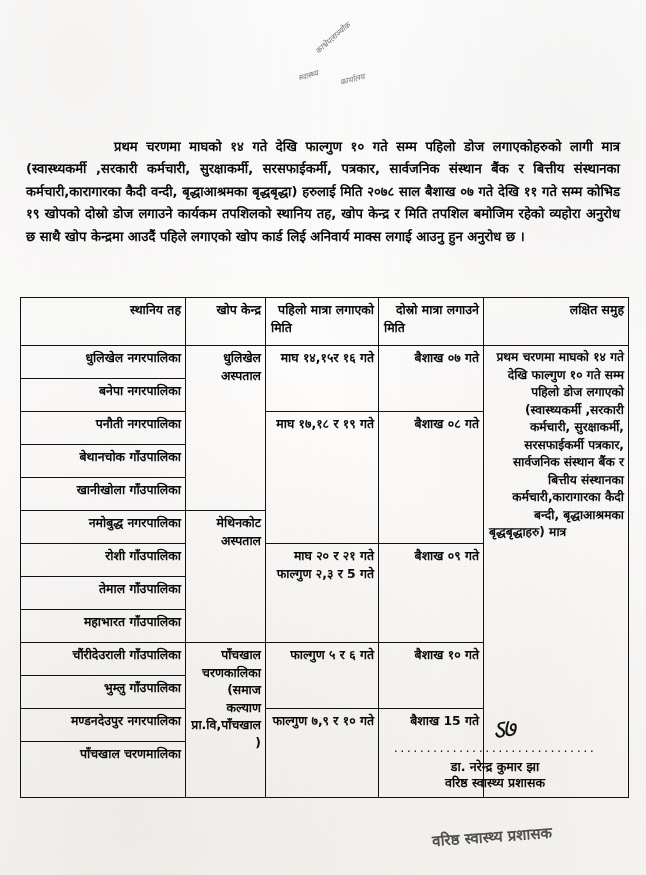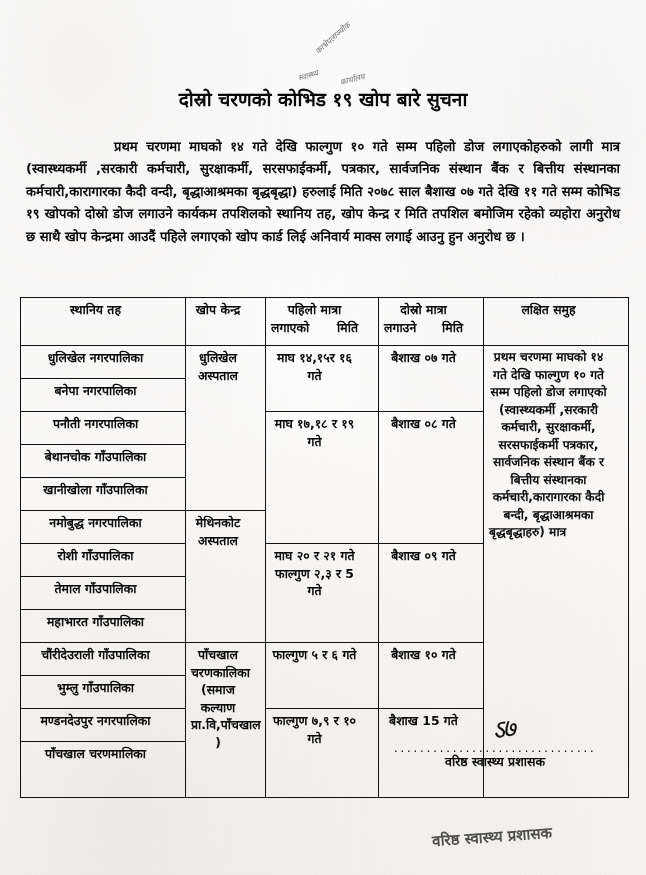--- a/index.html
+++ b/index.html
@@ -116,23 +116,23 @@
   }
   table.sched {
     width: 100%;
     border-collapse: collapse;
     table-layout: fixed;
     font-size: 12.4px;
     font-weight: 700;
   }
   table.sched td, table.sched th {
     border: 1.15px solid #111;
-    padding: 3px 20px 4px 5px;
+    padding: 3px 4px 4px 5px;
     vertical-align: top;
-    text-align: center;
+    text-align: right;
     font-weight: 700;
     line-height: 17.5px;
   }
   table.sched thead th { height: 40px; }
   .c1 { width: 165px; }
   .c2 { width: 80px; }
   .c3 { width: 113px; }
   .c4 { width: 105px; }
   .c5 { width: 145px; }
 
@@ -209,21 +209,20 @@
 
 <div class="sheet">
 
 
   <div class="hand-overlay">
     <span class="ho1">काभ्रेपलाञ्चोक</span>
     <span class="ho2">स्वास्थ्य</span>
     <span class="ho3">कार्यालय</span>
   </div>
 
-  <div class="subtitle">दोस्रो चरणको कोभिड १९ खोप बारे सुचना</div>
 
   <div class="body-text">
     <p><span class="indent"></span><span>प्रथम चरणमा माघको १४ गते देखि फाल्गुण १० गते सम्म पहिलो डोज लगाएकोहरुको लागी मात्र (स्वास्थ्यकर्मी ,सरकारी कर्मचारी, सुरक्षाकर्मी, सरसफाईकर्मी, पत्रकार, सार्वजनिक संस्थान बैंक र बित्तीय संस्थानका कर्मचारी,कारागारका कैदी वन्दी, बृद्धाआश्रमका बृद्धबृद्धा) हरुलाई मिति २०७८ साल बैशाख ०७ गते देखि ११ गते सम्म कोभिड १९ खोपको दोस्रो डोज लगाउने कार्यकम तपशिलको स्थानिय तह, खोप केन्द्र र मिति तपशिल बमोजिम रहेको व्यहोरा अनुरोध छ साथै खोप केन्द्रमा आउदैं पहिले लगाएको खोप कार्ड लिई अनिवार्य माक्स लगाई आउनु हुन अनुरोध छ ।</span></p>
   </div>
 
   <div class="tbl-wrap">
     <table class="sched">
       <colgroup>
         <col class="c1">
           <col class="c2">
@@ -308,18 +307,19 @@
           <td class="loc" style="height:48px">पाँचखाल चरणमालिका</td>
         </tr>
 
       </tbody>
     </table>
   </div>
 
   <div class="sig-block">
     <div class="sig-mark">ऽ७</div>
     <div class="dots">...............................</div>
+    <div class="sig-name">डा. नरेन्द्र कुमार झा</div>
     <div class="sig-role">वरिष्ठ स्वास्थ्य प्रशासक</div>
   </div>
 
   <div class="stamp-hand">वरिष्ठ स्वास्थ्य प्रशासक</div>
 
 </div>
 
 </body></html>

